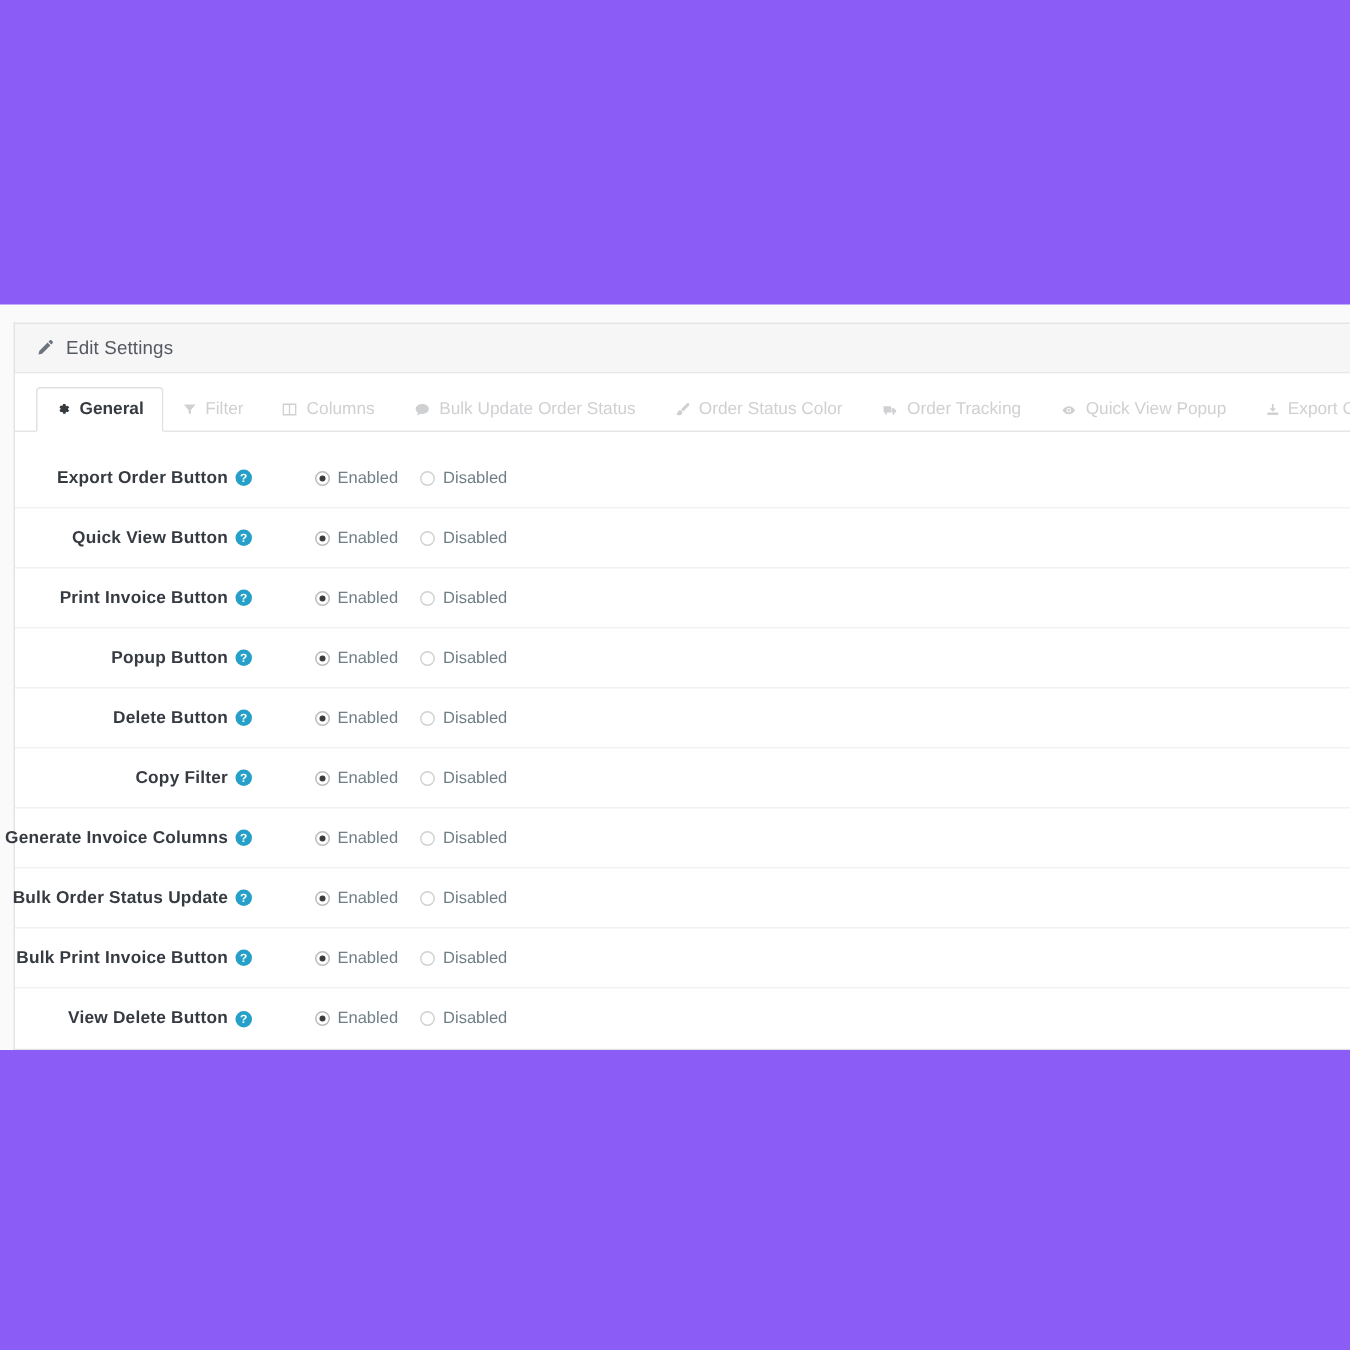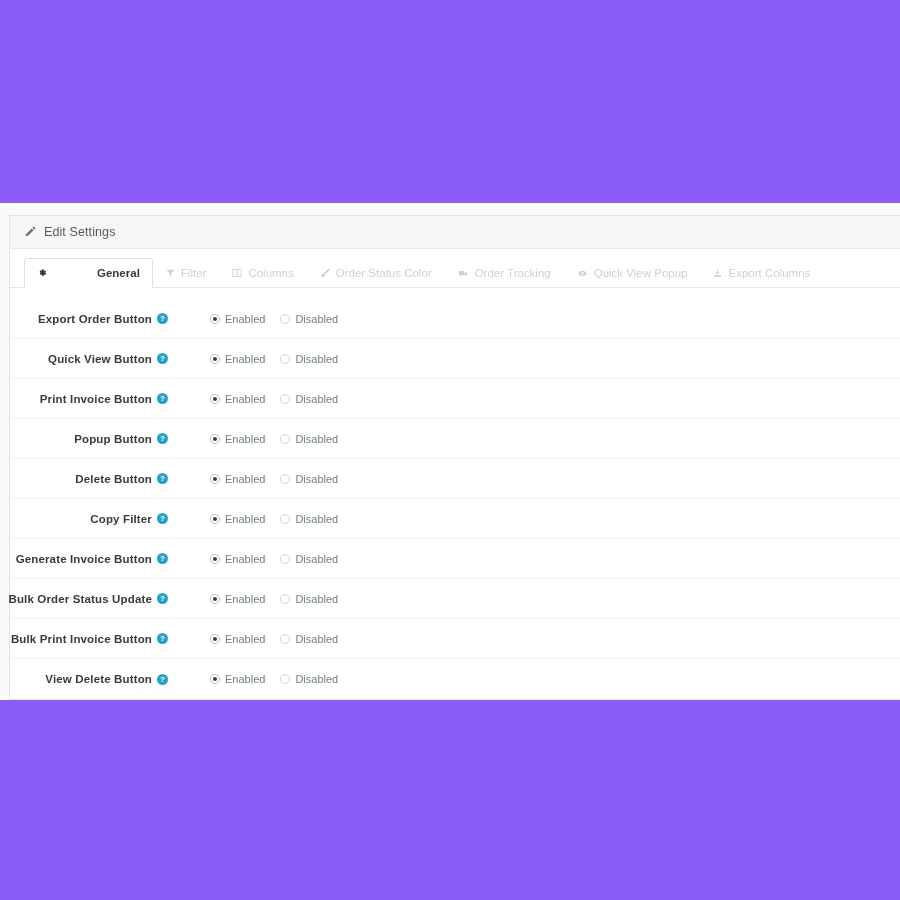--- a/index.html
+++ b/index.html
@@ -101,21 +101,20 @@
     color: #cfd0d2;
   }
   .tab.active {
     color: #363a41;
     font-weight: bold;
     background: #ffffff;
     border: 1px solid #e0e0e0;
     border-bottom: 1px solid #ffffff;
     border-top-left-radius: 3px;
     border-top-right-radius: 3px;
-    gap: 44px;
   }
   .tab.active .t-icon { color: #363a41; }
 
   
   .form-body {
     background: #ffffff;
     padding-top: 11px;
   }
   .form-row {
     display: flex;
@@ -230,20 +229,28 @@
             <div class="tab">
               <span class="t-icon">
                 <svg width="10" height="10" viewBox="0 0 16 16">
                   <path fill="none" stroke="currentColor" stroke-width="1.4" d="M1.4 2.4h13.2v11.2H1.4zM8 2.4v11.2"></path>
                 </svg>
               </span>
               <span>Columns</span>
             </div>
             <div class="tab">
               <span class="t-icon">
+                <svg width="11" height="10" viewBox="0 0 16 16">
+                  <path fill="currentColor" d="M8 2C4.1 2 1 4.4 1 7.3c0 1.7 1 3.2 2.6 4.2-.1.9-.6 1.8-1.3 2.5 1.4-.2 2.7-.8 3.6-1.5.7.2 1.4.3 2.1.3 3.9 0 7-2.4 7-5.5S11.9 2 8 2z"></path>
+                </svg>
+              </span>
+              <span>Bulk Update Order Status</span>
+            </div>
+            <div class="tab">
+              <span class="t-icon">
                 <svg width="10" height="10" viewBox="0 0 16 16">
                   <path fill="currentColor" d="M14.6 1.4c-.5-.5-1.2-.5-1.7 0L6.5 7.8l2.2 2.2 6.4-6.4c.4-.5.4-1.2-.5-2.2zM5.6 8.8c-1 0-1.9.5-2.4 1.4-.5.9-.7 2.1-1.8 2.8 0 0 1.2 1.2 3 1.2 1.9 0 3.4-1.5 3.4-3.4 0-.5-.1-.9-.3-1.3L5.6 8.8z"></path>
                 </svg>
               </span>
               <span>Order Status Color</span>
             </div>
             <div class="tab">
               <span class="t-icon">
                 <svg width="11" height="9" viewBox="0 0 16 16">
                   <path fill="currentColor" d="M0 3.4h9v7.2H0zM9.6 5.6h2.8l2.6 2.8v2.2H9.6zM3 13.2a1.3 1.3 0 100-2.6 1.3 1.3 0 000 2.6zm9 0a1.3 1.3 0 100-2.6 1.3 1.3 0 000 2.6z"></path>
@@ -362,21 +369,21 @@
                 <span>Enabled</span>
               </label>
               <label class="radio-opt">
                 <span class="radio-dot"></span>
                 <span>Disabled</span>
               </label>
             </div>
           </div>
           <div class="form-row">
             <div class="row-label">
-              <span>Generate Invoice Button</span>
+              <span>Generate Invoice Columns</span>
               <span class="help-icon">?</span>
             </div>
             <div class="row-controls">
               <label class="radio-opt checked">
                 <span class="radio-dot"></span>
                 <span>Enabled</span>
               </label>
               <label class="radio-opt">
                 <span class="radio-dot"></span>
                 <span>Disabled</span>

